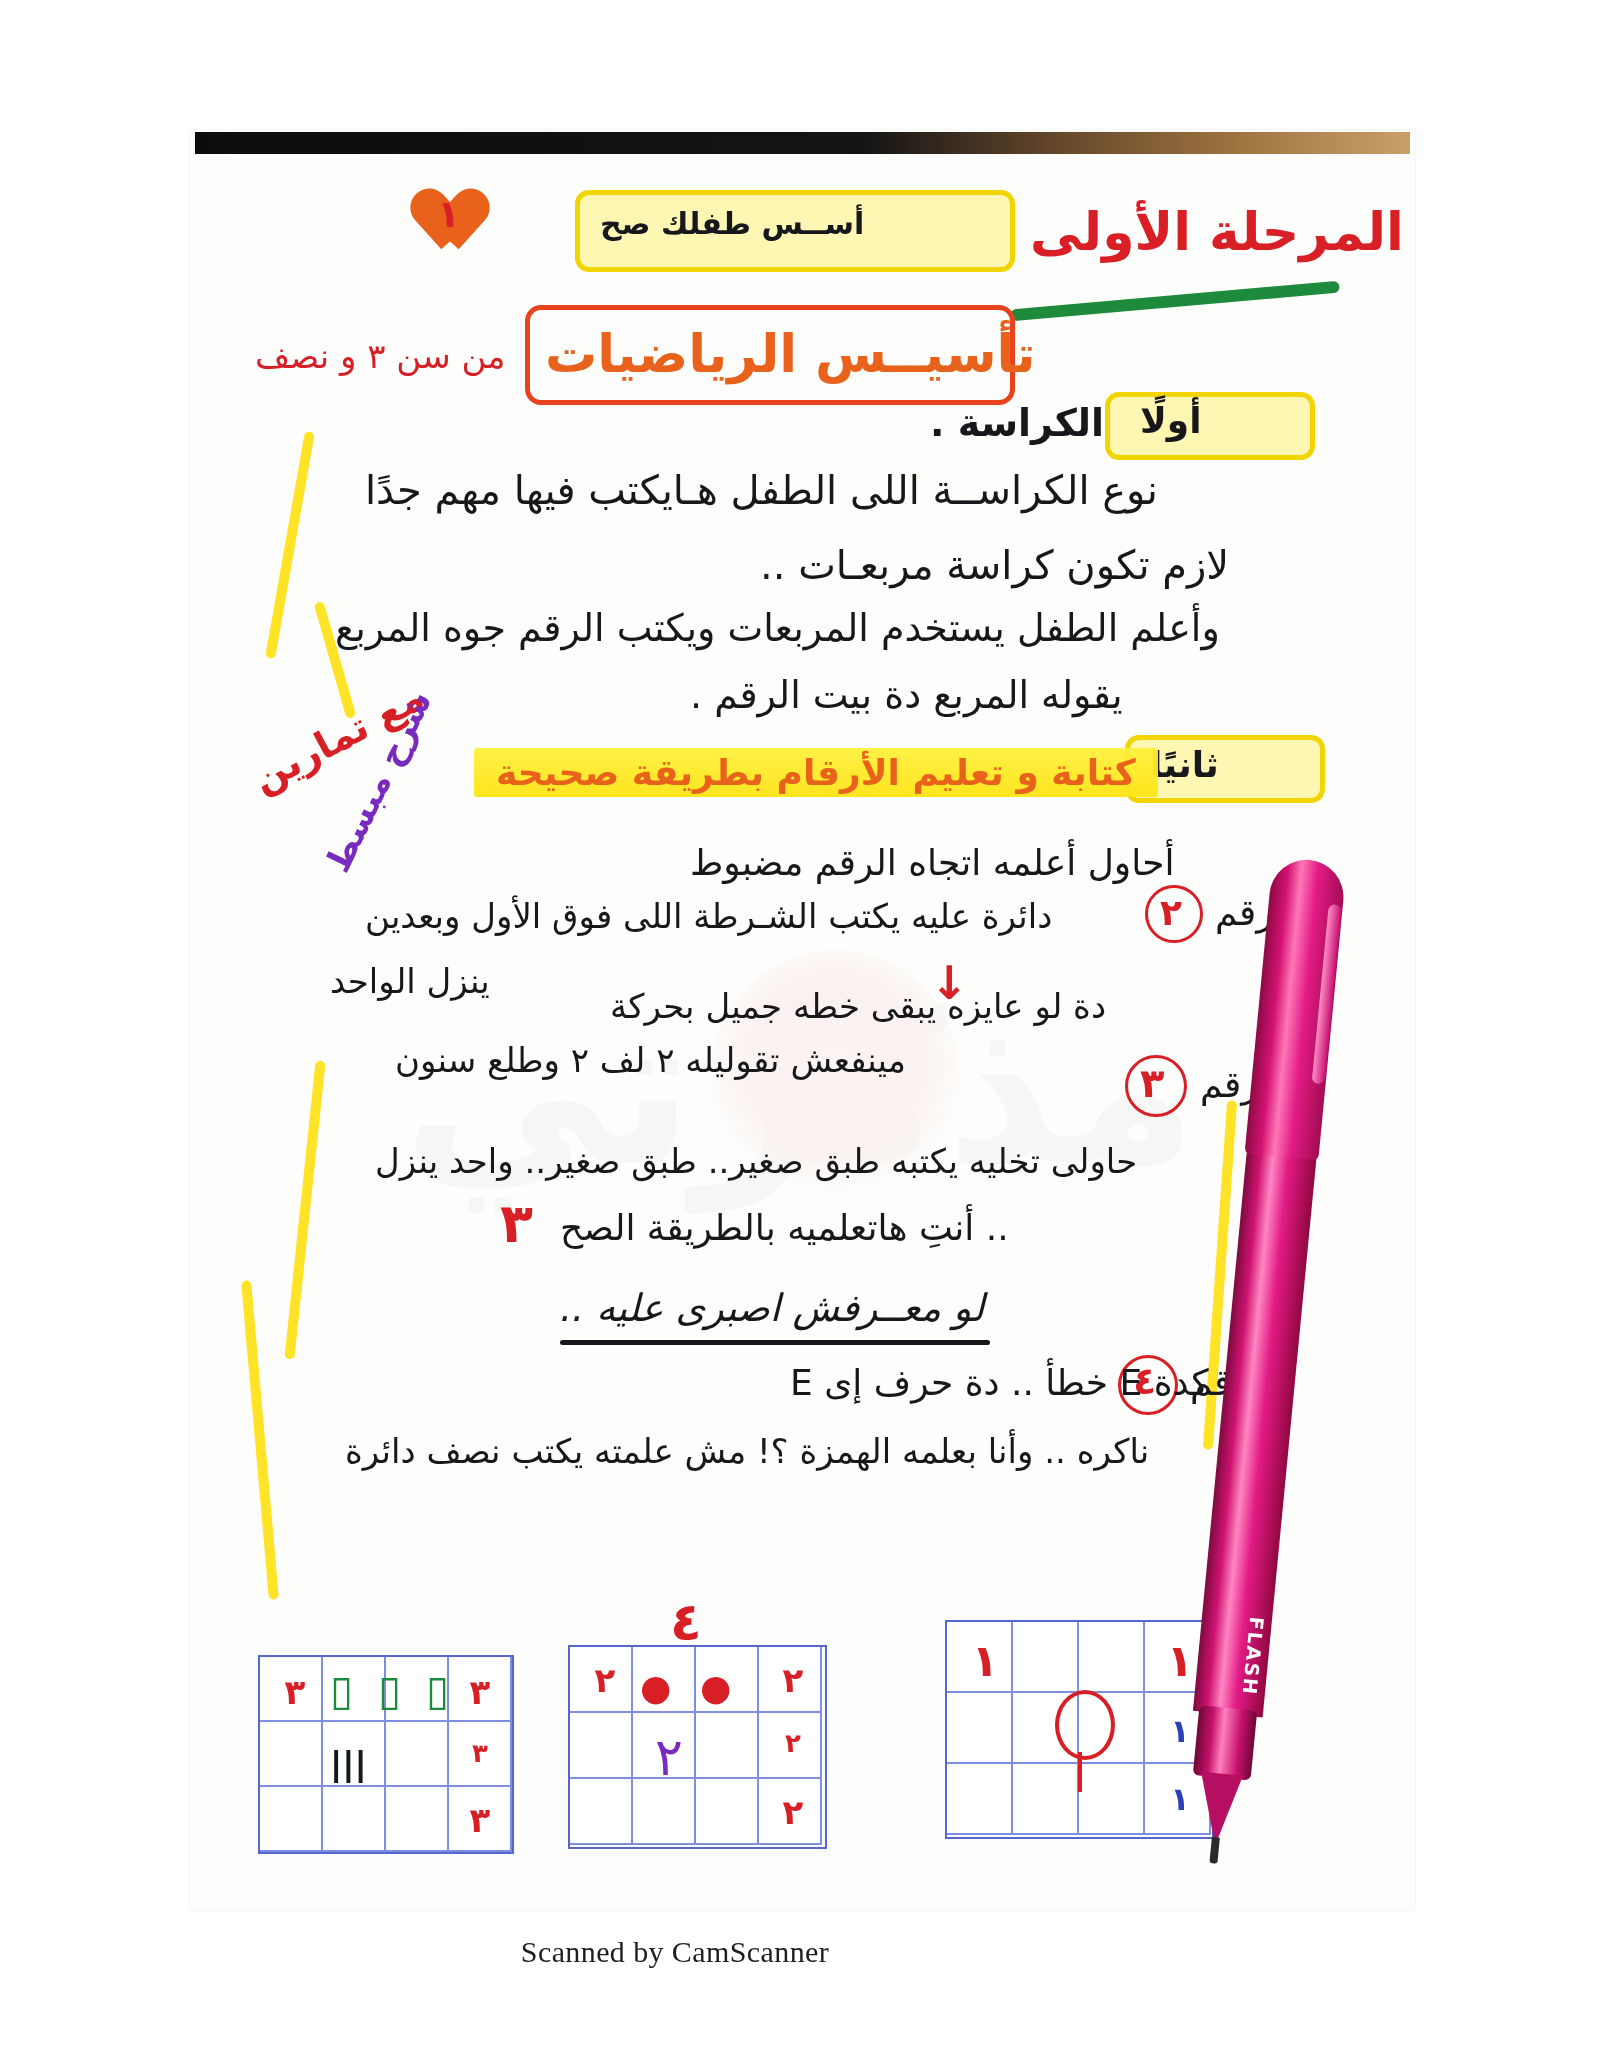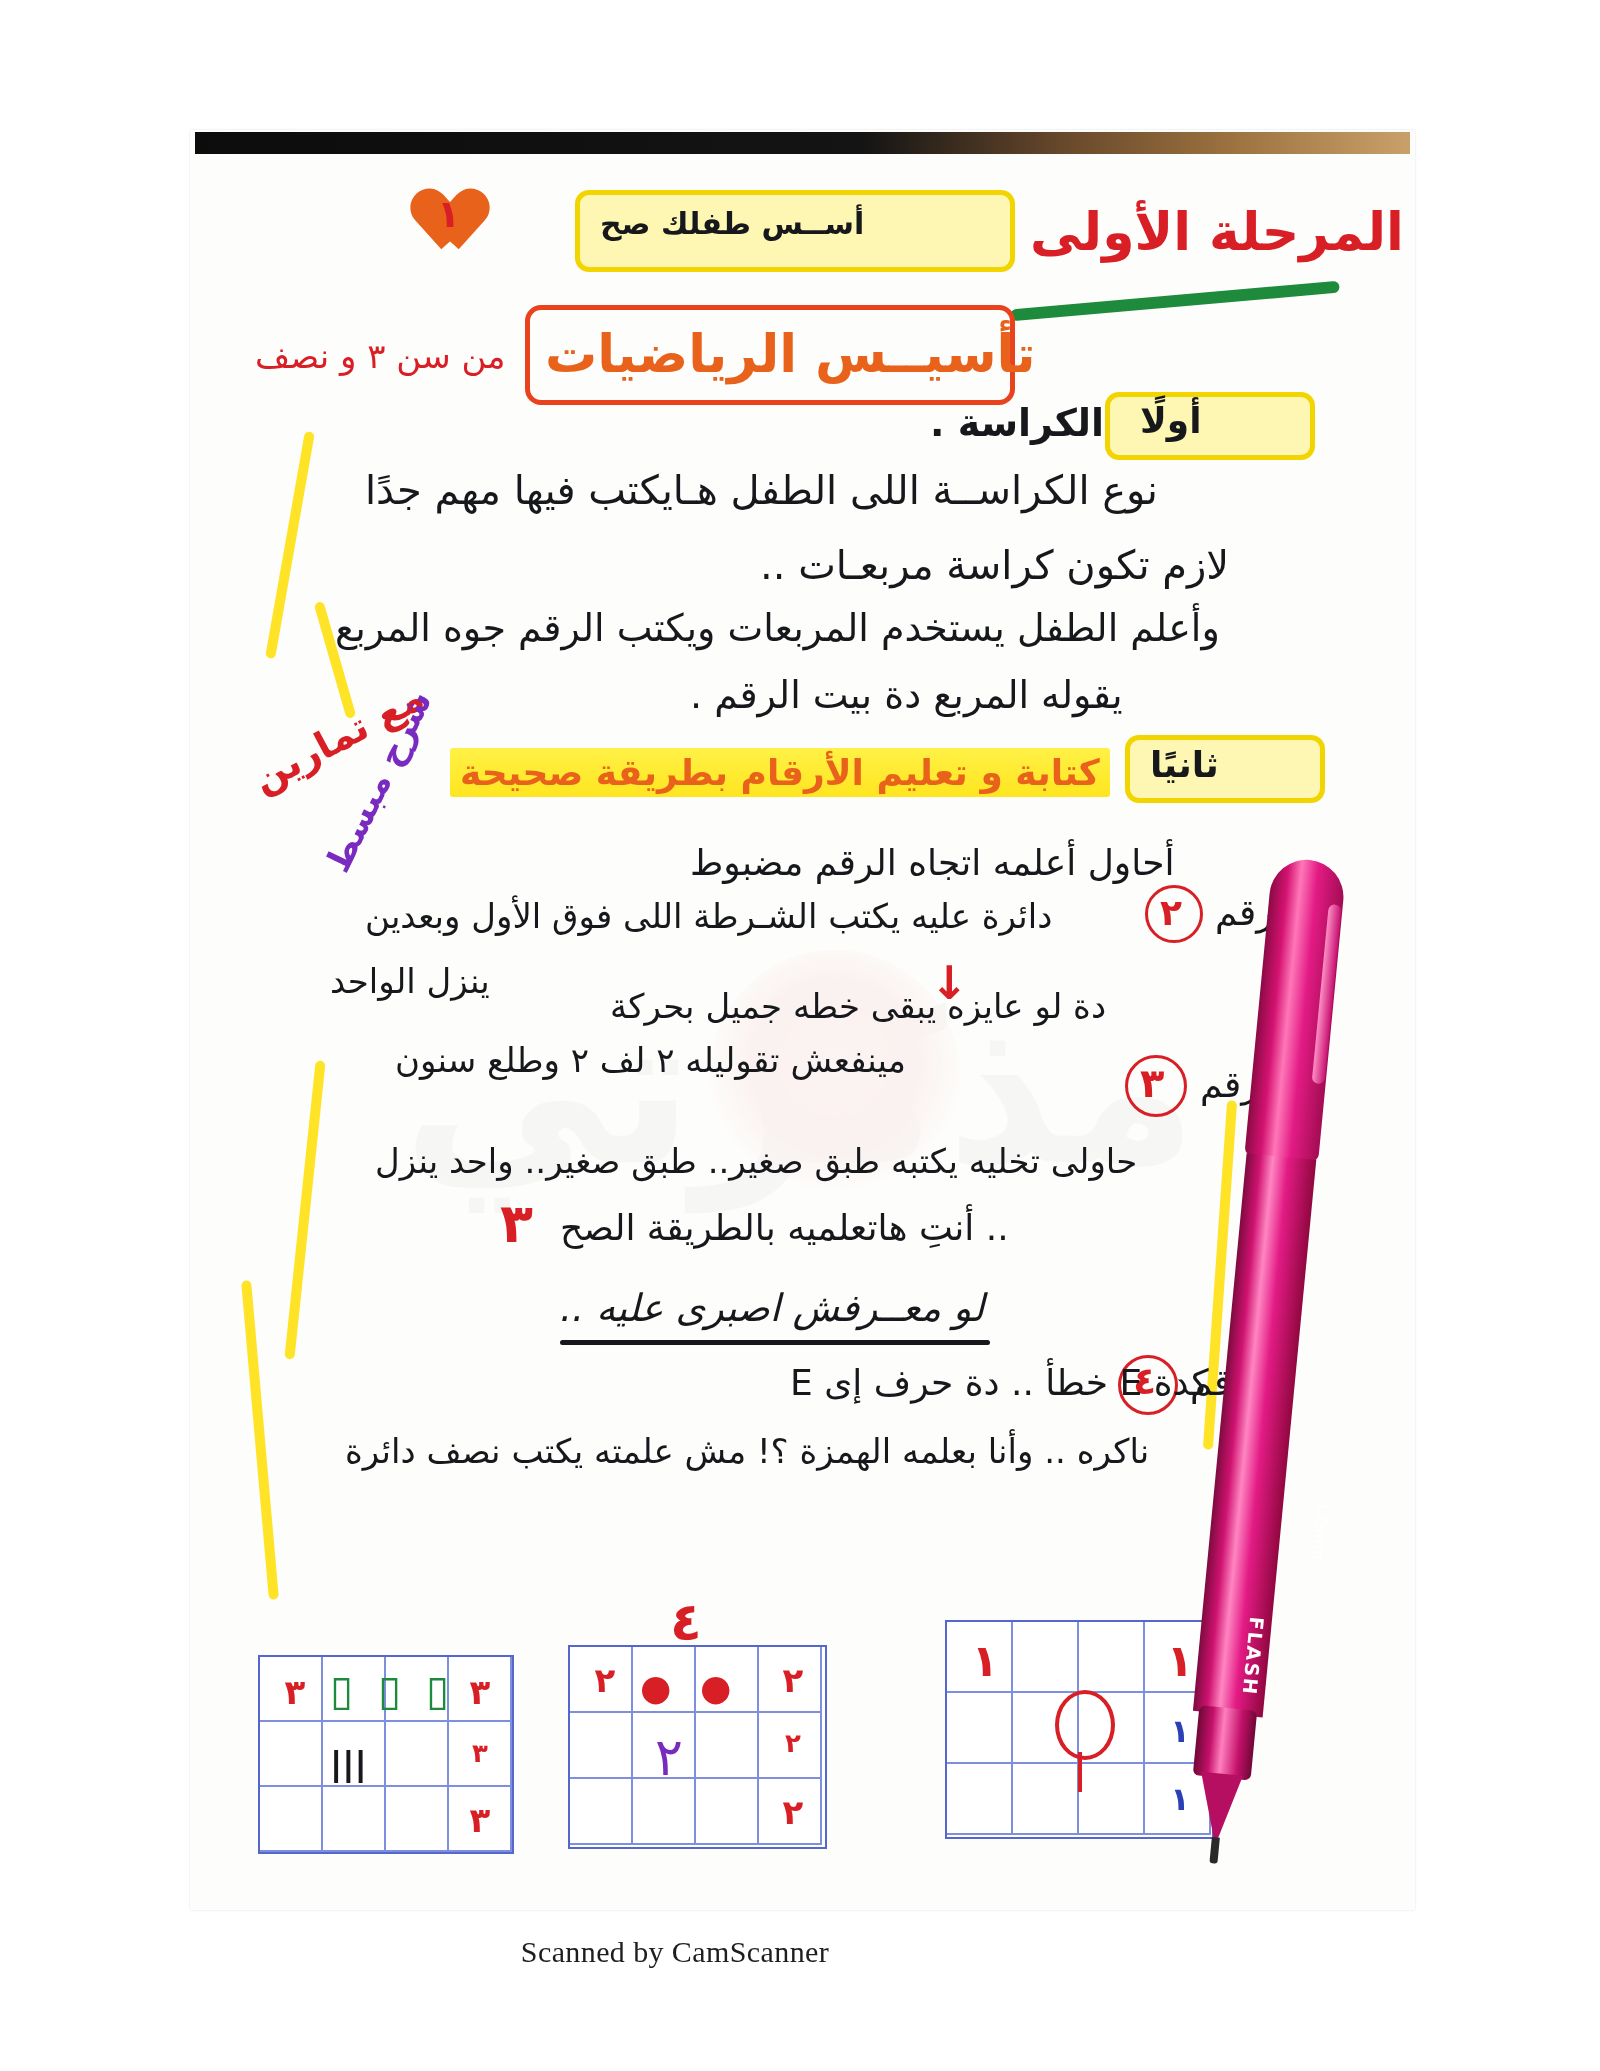--- a/index.html
+++ b/index.html
@@ -77,22 +77,23 @@
   }
   .ink-black  { color: #16181c; }
   .ink-red    { color: #d81f26; }
   .ink-orange { color: #e8621c; }
   .ink-blue   { color: #2d3fb5; }
   .ink-green  { color: #1e8a3c; }
   .ink-purple { color: #7a2bbf; }
 
   .hl-yellow {
     background: linear-gradient(180deg, rgba(255,240,60,0.95) 0%, rgba(255,228,20,0.95) 100%);
-    padding: 2px 10px;
+    padding: 2px 22px;
     border-radius: 3px;
+    margin-left: 24px;
   }
 
   
   .banner {
     position: absolute;
     border: 5px solid #f2d400;
     border-radius: 14px;
     background: rgba(255,242,120,0.55);
   }
   .banner-red {

